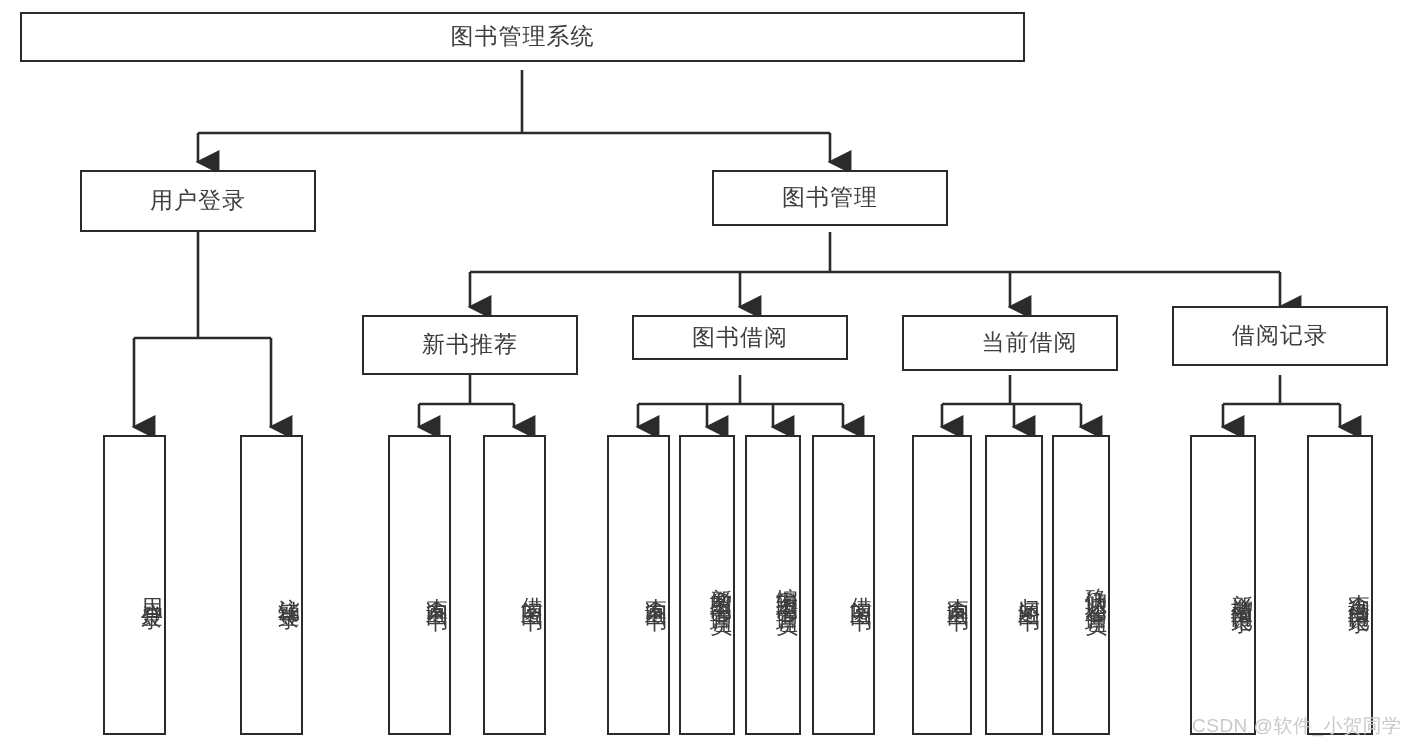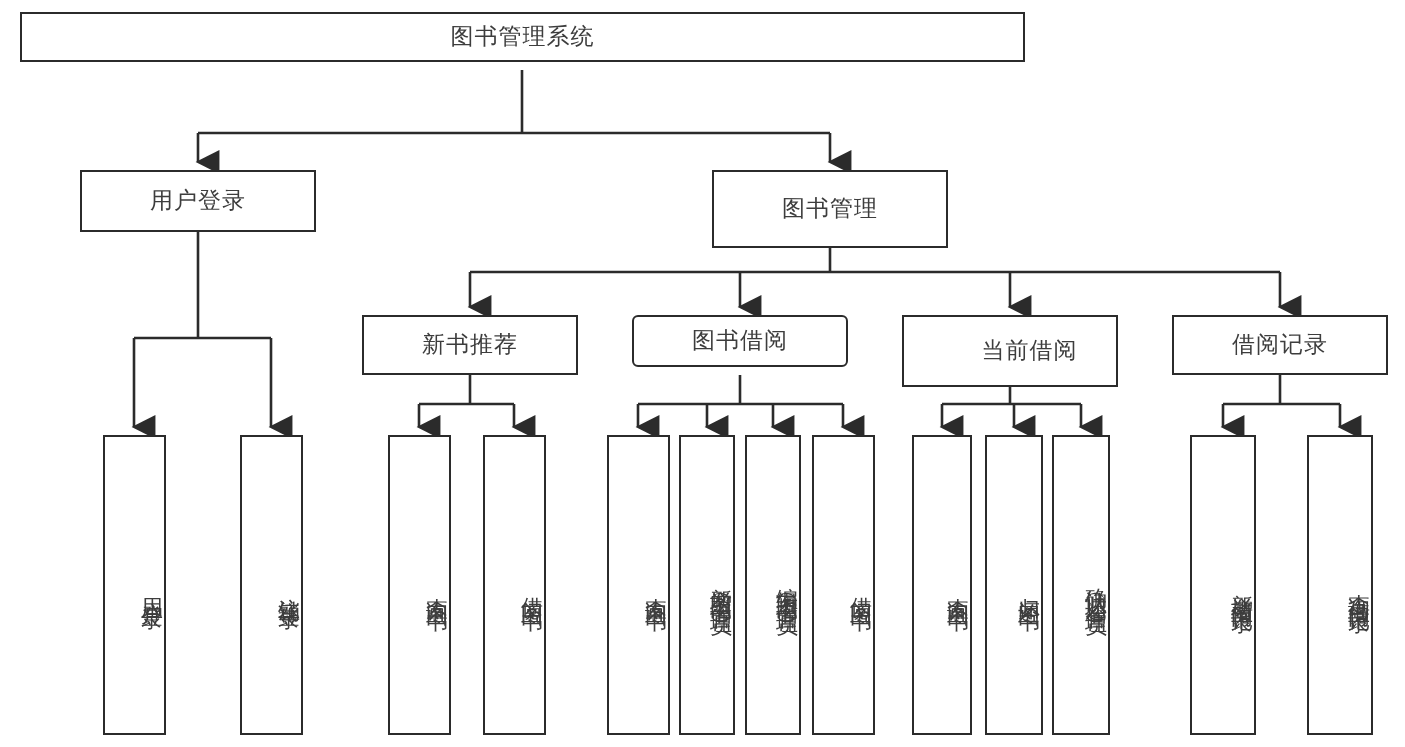--- a/index.html
+++ b/index.html
@@ -110,34 +110,34 @@
     </g>
   </svg>
 
   <div class="node h root" style="left:20px;top:12px;width:1005px;height:50px;">
     <span>图书管理系统</span>
   </div>
 
   <div class="node h" style="left:80px;top:170px;width:236px;height:62px;">
     <span>用户登录</span>
   </div>
-  <div class="node h" style="left:712px;top:170px;width:236px;height:78px;">
+  <div class="node h" style="left:712px;top:170px;width:236px;height:56px;">
     <span>图书管理</span>
   </div>
 
   <div class="node h" style="left:362px;top:315px;width:216px;height:60px;justify-content:center;">
     <span>新书推荐</span>
   </div>
-  <div class="node h" style="left:632px;top:315px;width:216px;height:52px;border-radius:6px;">
+  <div class="node h" style="left:632px;top:315px;width:216px;height:45px;">
     <span>图书借阅</span>
   </div>
-  <div class="node h" style="left:902px;top:315px;width:216px;height:72px;padding-left:39px;">
+  <div class="node h" style="left:902px;top:315px;width:216px;height:56px;padding-left:39px;">
     <span>当前借阅</span>
   </div>
-  <div class="node h" style="left:1172px;top:315px;width:216px;height:60px;">
+  <div class="node h" style="left:1172px;top:306px;width:216px;height:60px;">
     <span>借阅记录</span>
   </div>
 
   <div class="node v" style="left:103px;top:435px;width:63px;height:300px;">
     <span class="vtext">用户登录</span>
   </div>
   <div class="node v" style="left:240px;top:435px;width:63px;height:300px;">
     <span class="vtext">注销登录</span>
   </div>
 
@@ -171,14 +171,15 @@
     <span class="vtext">确认归还（管理员）</span>
   </div>
 
   <div class="node v" style="left:1190px;top:435px;width:66px;height:300px;">
     <span class="vtext">新增借阅记录</span>
   </div>
   <div class="node v" style="left:1307px;top:435px;width:66px;height:300px;">
     <span class="vtext">查询借阅记录</span>
   </div>
 
+  <div class="watermark" style="left:1192px;top:713px;">CSDN @软件_小贺同学</div>
 
 </div>
 
 </body></html>

